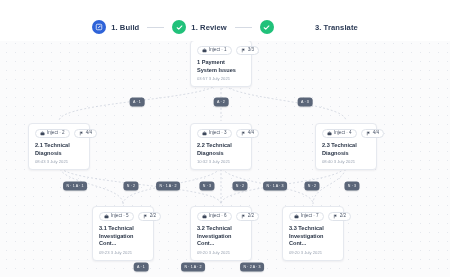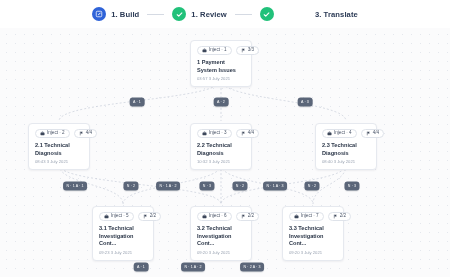--- a/index.html
+++ b/index.html
@@ -6,21 +6,21 @@
   body{
     width:450px;height:277px;overflow:hidden;
     font-family:"Liberation Sans","DejaVu Sans",sans-serif;
     background:#ffffff;color:#2c3648;
     -webkit-font-smoothing:antialiased;
   }
   #app{position:relative;width:450px;height:277px;}
 
   
   .stepper{
-    position:absolute;left:0;top:0;width:450px;height:28px;
+    position:absolute;left:0;top:13px;width:450px;height:28px;
     background:#ffffff;
     display:flex;align-items:center;justify-content:center;
     gap:0px;z-index:40;
   }
   .step{display:flex;align-items:center;gap:5px;}
   .step-badge{
     width:14px;height:14px;border-radius:50%;
     display:flex;align-items:center;justify-content:center;
     flex:0 0 auto;
   }

